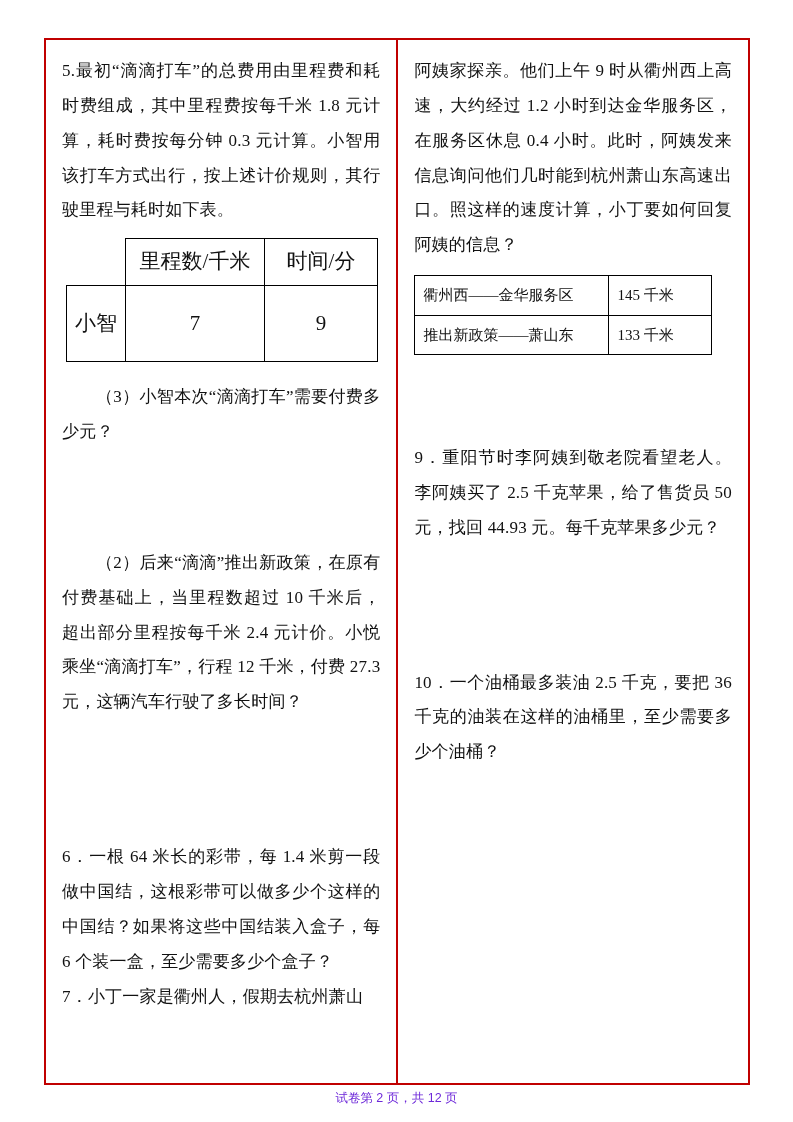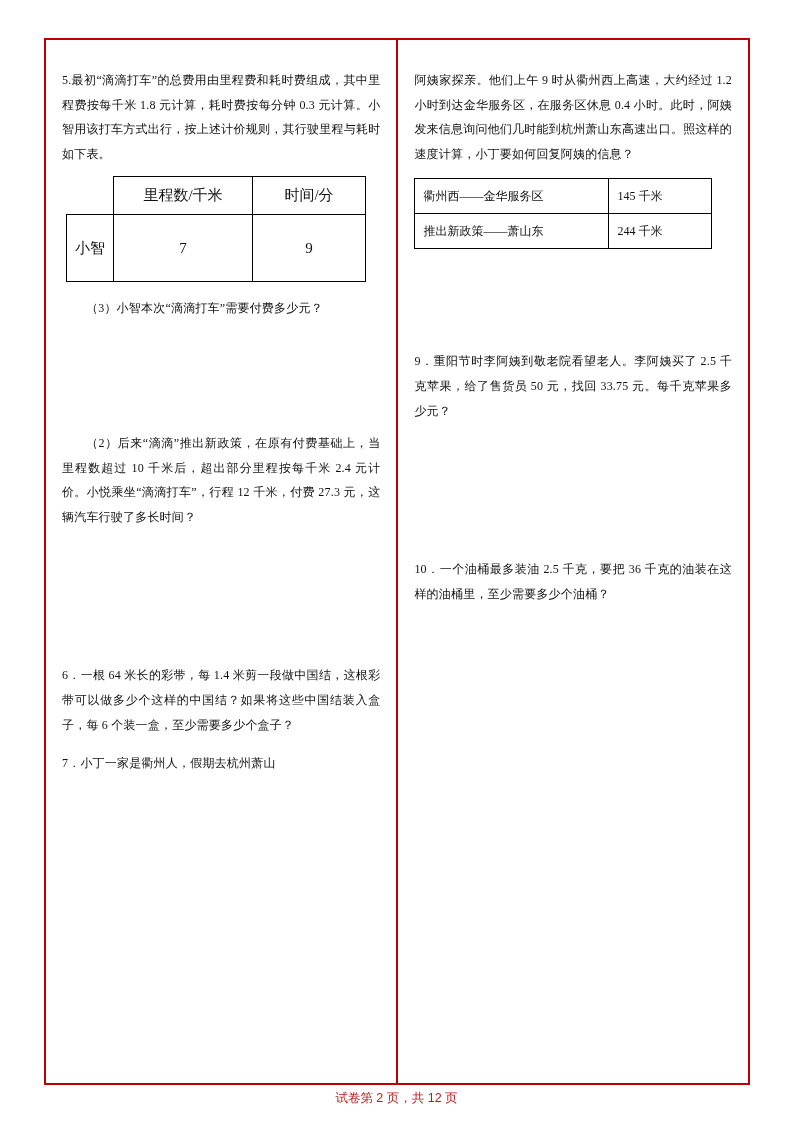--- a/index.html
+++ b/index.html
@@ -38,37 +38,37 @@
     overflow: hidden;
   }
   .col-left {
     width: 50.2%;
     border-right: 2px solid #c00000;
   }
   .col-right {
     width: 49.8%;
   }
   p.q {
-    margin: 14px 0 0 0;
-    font-size: 12px;
+    margin: 0 0 0 0;
+    font-size: 17px;
     line-height: 2.05;
     text-align: justify;
     text-justify: inter-ideograph;
     letter-spacing: 0.2px;
   }
   .indent { text-indent: 2em; }
   .gap-m { height: 26px; }
   .gap-l { height: 56px; }
   .gap-xl { height: 96px; }
   .gap-xxl { height: 120px; }
 
   table.grid {
     border-collapse: collapse;
-    margin: 10px 0 6px 4px;
-    font-size: 15px;
+    margin: 10px 0 18px 4px;
+    font-size: 21px;
   }
   table.grid td {
     border: 1px solid #000;
     padding: 7px 10px;
     text-align: center;
     line-height: 1.5;
     white-space: nowrap;
   }
   table.grid td.blank {
     border-top: none;
@@ -76,40 +76,40 @@
   }
   table.grid td.lbl {
     padding: 22px 8px;
   }
   table.grid td.w1 { width: 118px; }
   table.grid td.w2 { width: 92px; }
 
   table.dist {
     border-collapse: collapse;
     margin: 12px 0 4px 0;
-    font-size: 12px;
+    font-size: 15px;
     width: 298px;
   }
   table.dist td {
     border: 1px solid #000;
     padding: 8px 8px;
     line-height: 1.5;
     white-space: nowrap;
   }
   table.dist td.route { text-align: left; }
   table.dist td.dist-val { text-align: left; width: 86px; }
 
   .footer {
     position: absolute;
     left: 0;
     top: 1090px;
     width: 793px;
     text-align: center;
     font-size: 12.5px;
-    color: #b91c1c;
+    color: #6d28d9;
     font-family: "Liberation Sans", sans-serif;
   }
 </style>
 </head>
 <body>
 
 <div class="page">
   <div class="frame">
 
     <div class="col col-left">
@@ -147,31 +147,31 @@
       <p class="q">阿姨家探亲。他们上午 9 时从衢州西上高速，大约经过 1.2 小时到达金华服务区，在服务区休息 0.4 小时。此时，阿姨发来信息询问他们几时能到杭州萧山东高速出口。照这样的速度计算，小丁要如何回复阿姨的信息？</p>
 
       <table class="dist">
         <tbody>
             <tr>
           <td class="route">衢州西——金华服务区</td>
           <td class="dist-val">145 千米</td>
         </tr>
         <tr>
           <td class="route">推出新政策——萧山东</td>
-          <td class="dist-val">244 千米</td>
+          <td class="dist-val">133 千米</td>
         </tr>
       </tbody>
         </table>
 
       <div class="gap-m"></div>
 
 
       <div class="gap-l"></div>
 
-      <p class="q">9．重阳节时李阿姨到敬老院看望老人。李阿姨买了 2.5 千克苹果，给了售货员 50 元，找回 33.75 元。每千克苹果多少元？</p>
+      <p class="q">9．重阳节时李阿姨到敬老院看望老人。李阿姨买了 2.5 千克苹果，给了售货员 50 元，找回 44.93 元。每千克苹果多少元？</p>
 
       <div class="gap-xxl"></div>
 
       <p class="q">10．一个油桶最多装油 2.5 千克，要把 36 千克的油装在这样的油桶里，至少需要多少个油桶？</p>
     </div>
 
   </div>
 
   <div class="footer">试卷第 2 页，共 12 页</div>
 </div>

